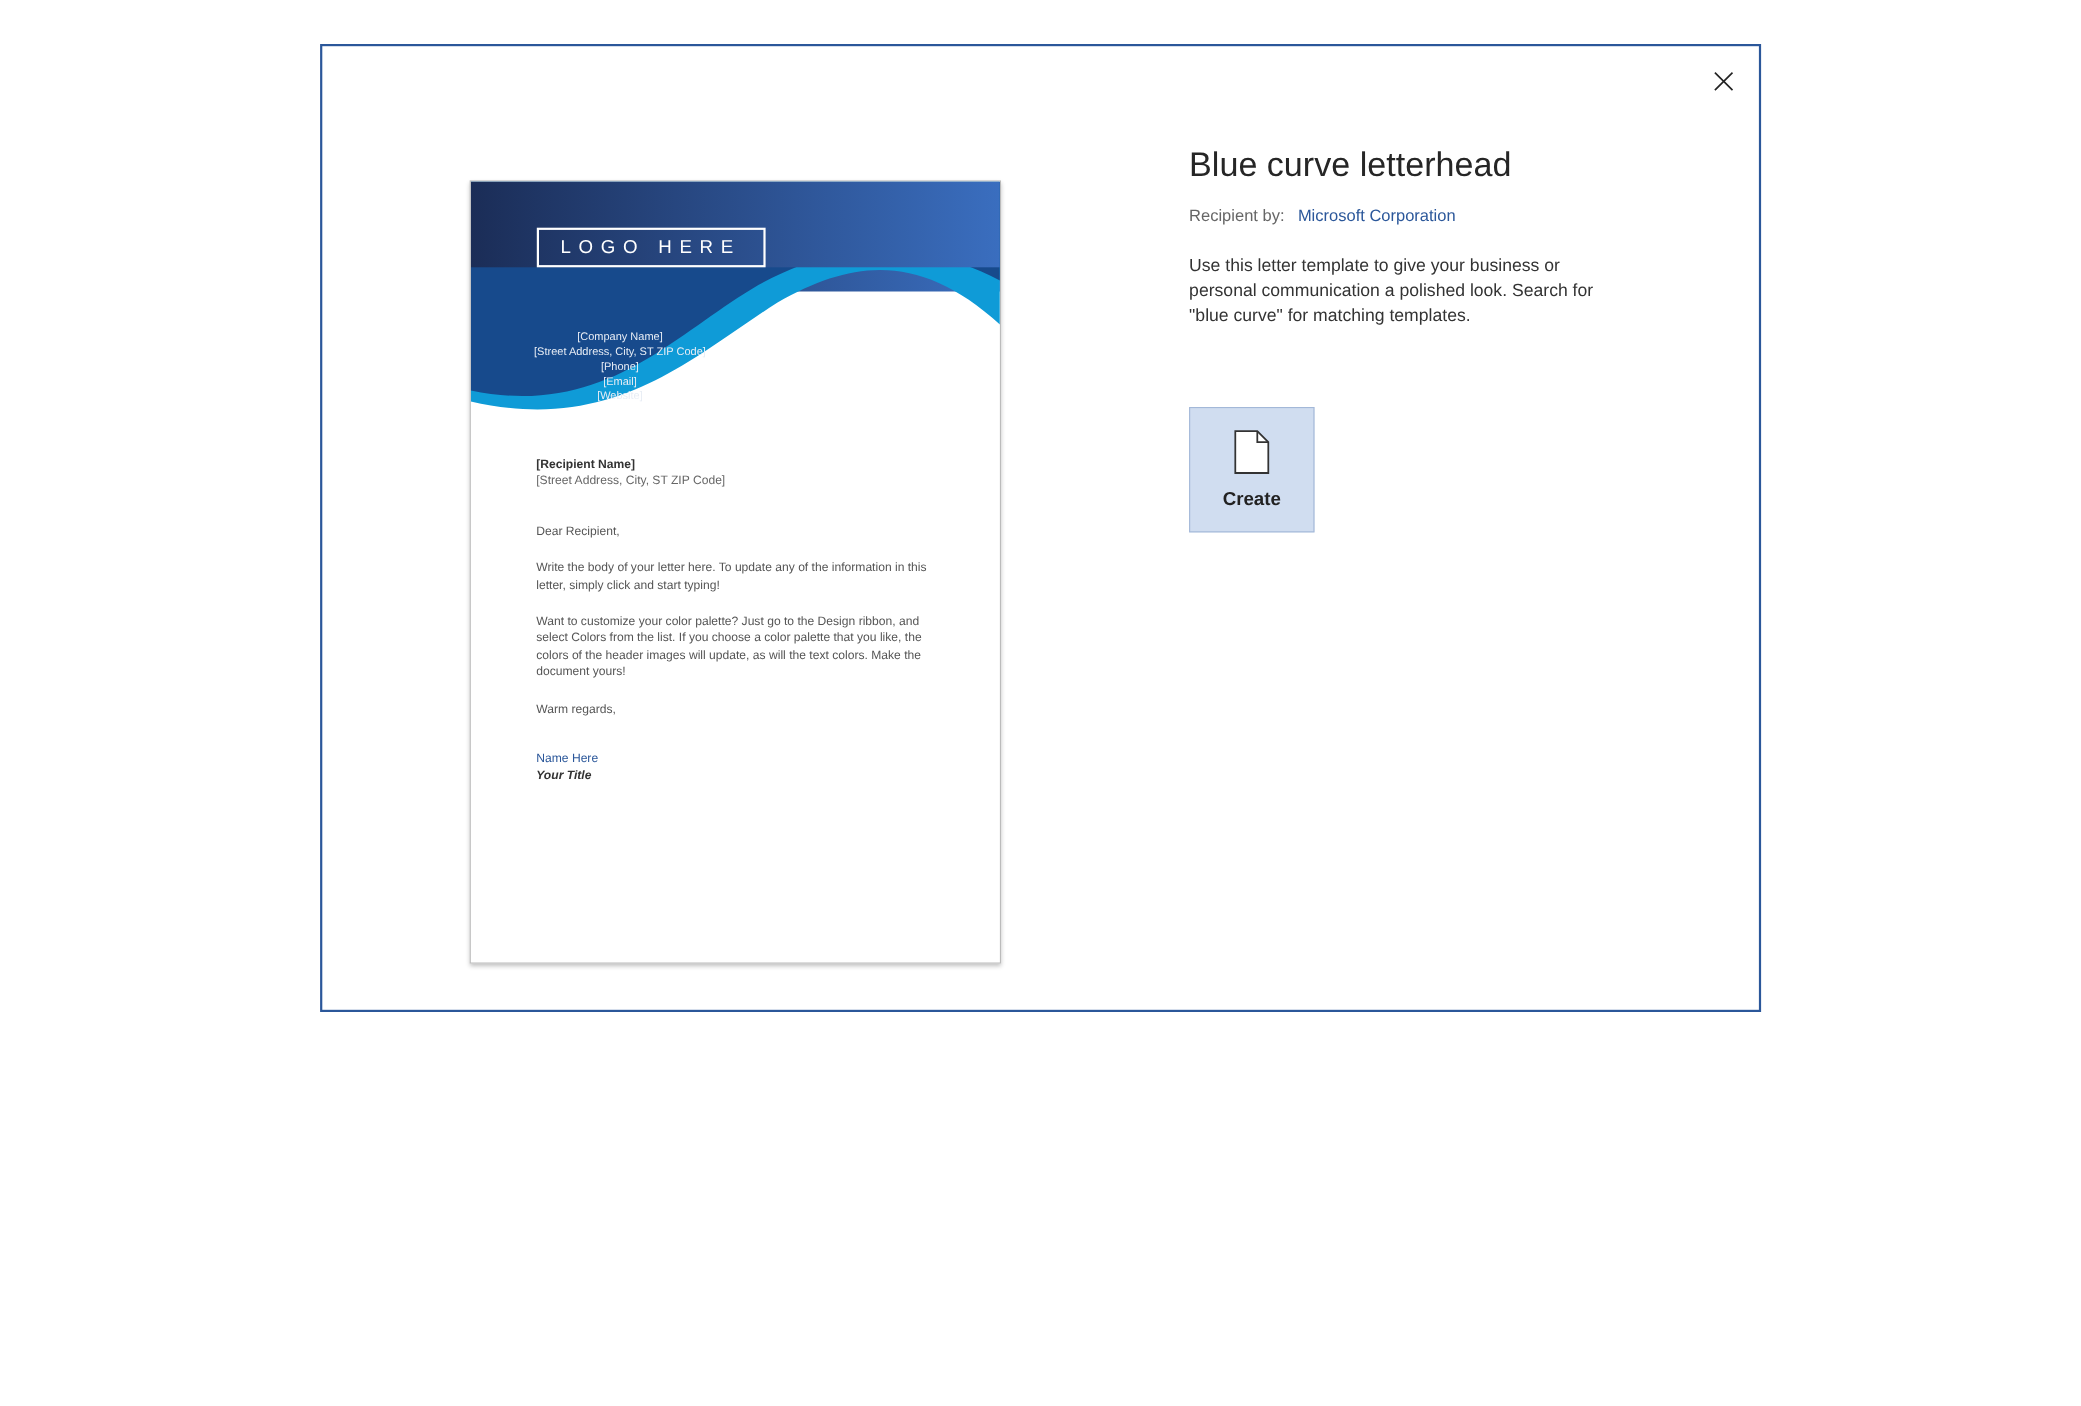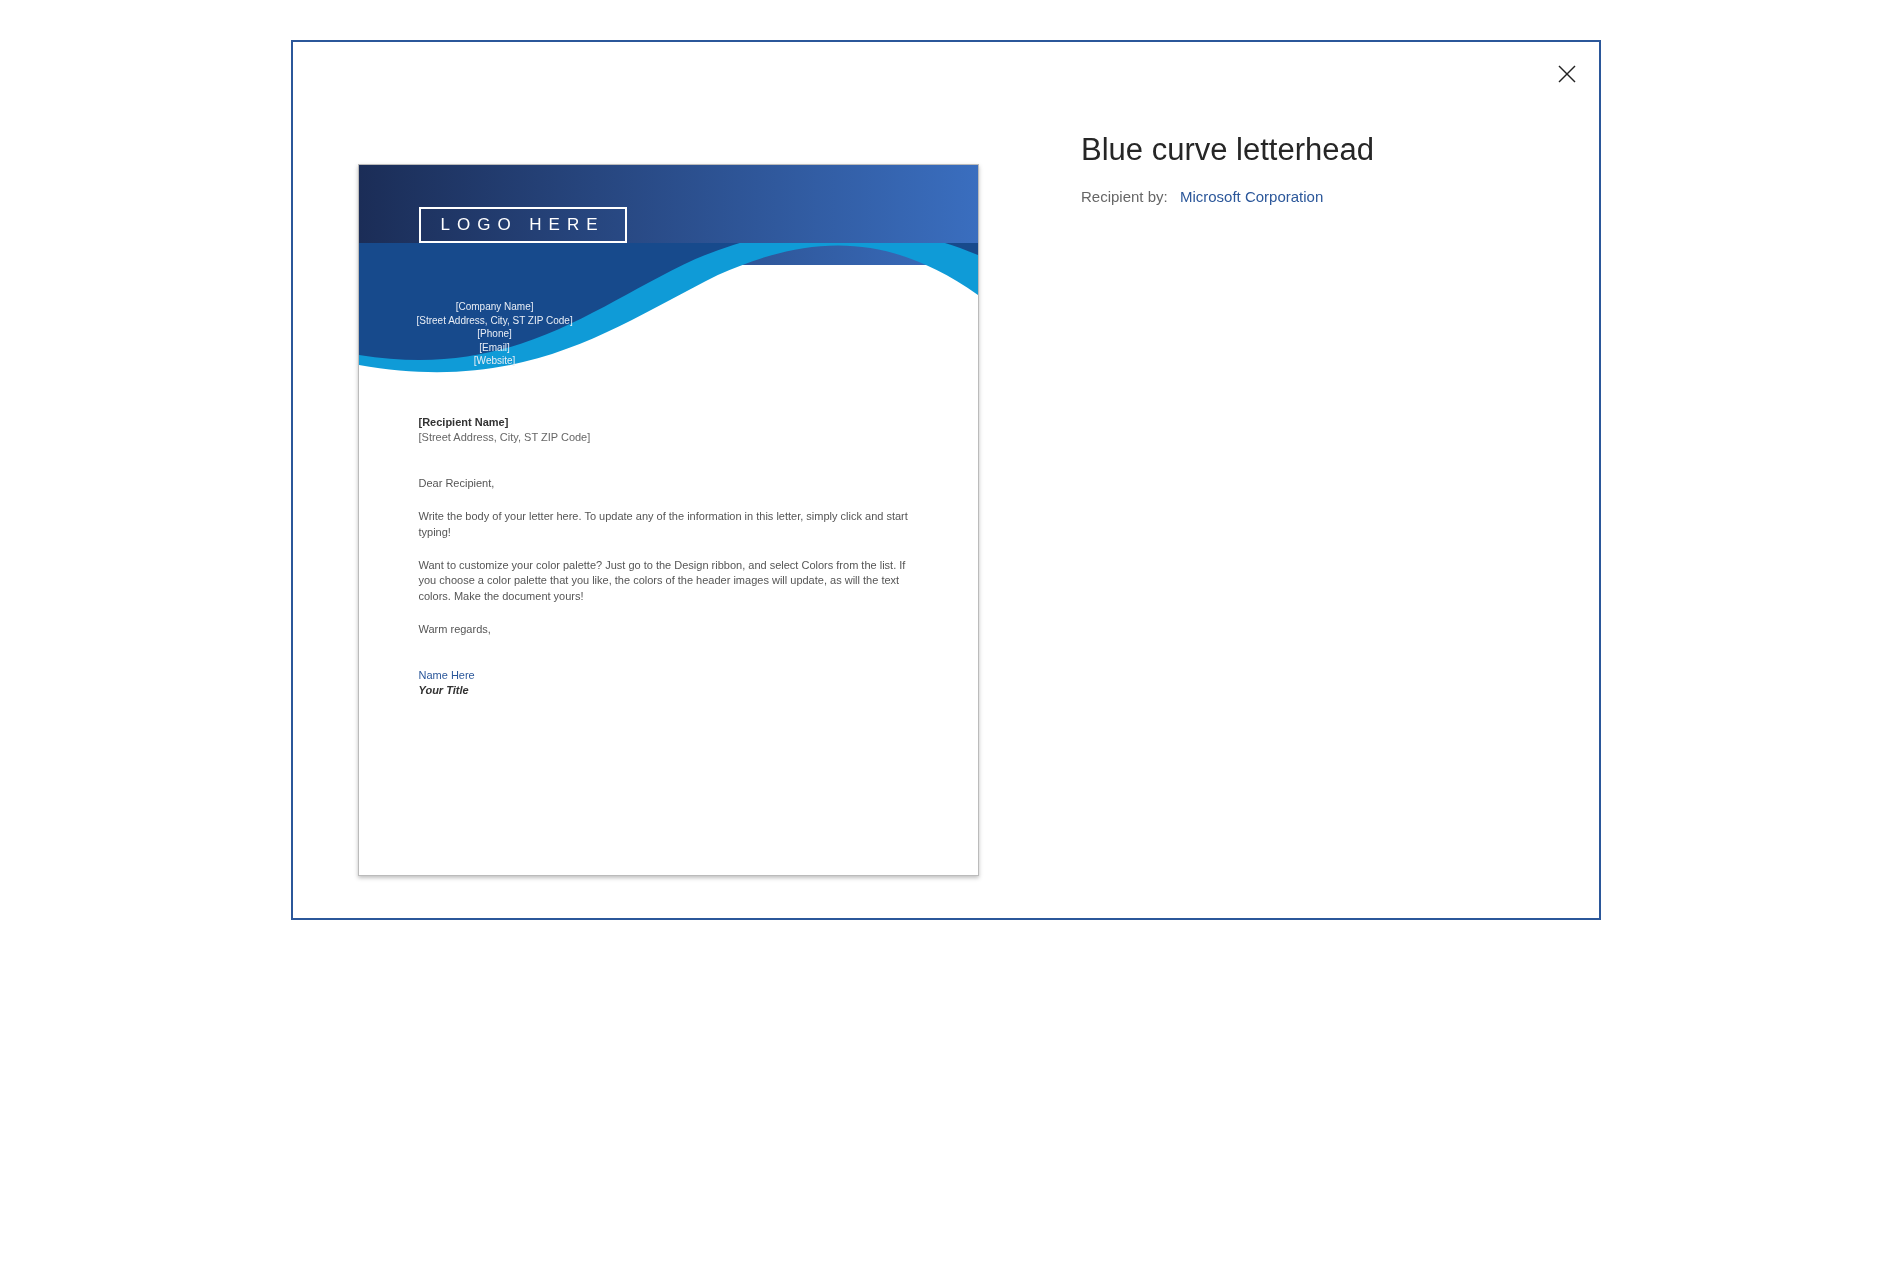--- a/index.html
+++ b/index.html
@@ -31,21 +31,21 @@
   }
   
   .preview-col {
     flex: 0 0 730px;
     display: flex;
     align-items: flex-start;
     justify-content: center;
     padding-top: 112px;
   }
   .page {
-    width: 621px;
+    width: 483px;
     height: 712px;
     background: #ffffff;
     border: 1px solid #bbb;
     box-shadow: 0 2px 4px rgba(0,0,0,0.25);
     position: relative;
     overflow: hidden;
   }
   
   .page-header {
     position: relative;
@@ -184,16 +184,24 @@
       </div>
     </div>
   </div>
 
   <div class="info-col">
     <div class="title">Blue curve letterhead</div>
     <div class="provided">
       <span>Recipient by:</span>
       <a href="#">Microsoft Corporation</a>
     </div>
-
+    <div class="desc">Use this letter template to give your business or personal communication a polished look. Search for "blue curve" for matching templates.</div>
+
+    <div class="create-btn">
+      <svg width="34" height="42" viewBox="0 0 34 42">
+        <path d="M2 2 H22 L32 12 V40 H2 Z" fill="#ffffff" stroke="#333" stroke-width="1.6"></path>
+        <path d="M22 2 V12 H32" fill="none" stroke="#333" stroke-width="1.6"></path>
+      </svg>
+      <span>Create</span>
+    </div>
   </div>
 
 </div>
 
 </body></html>

